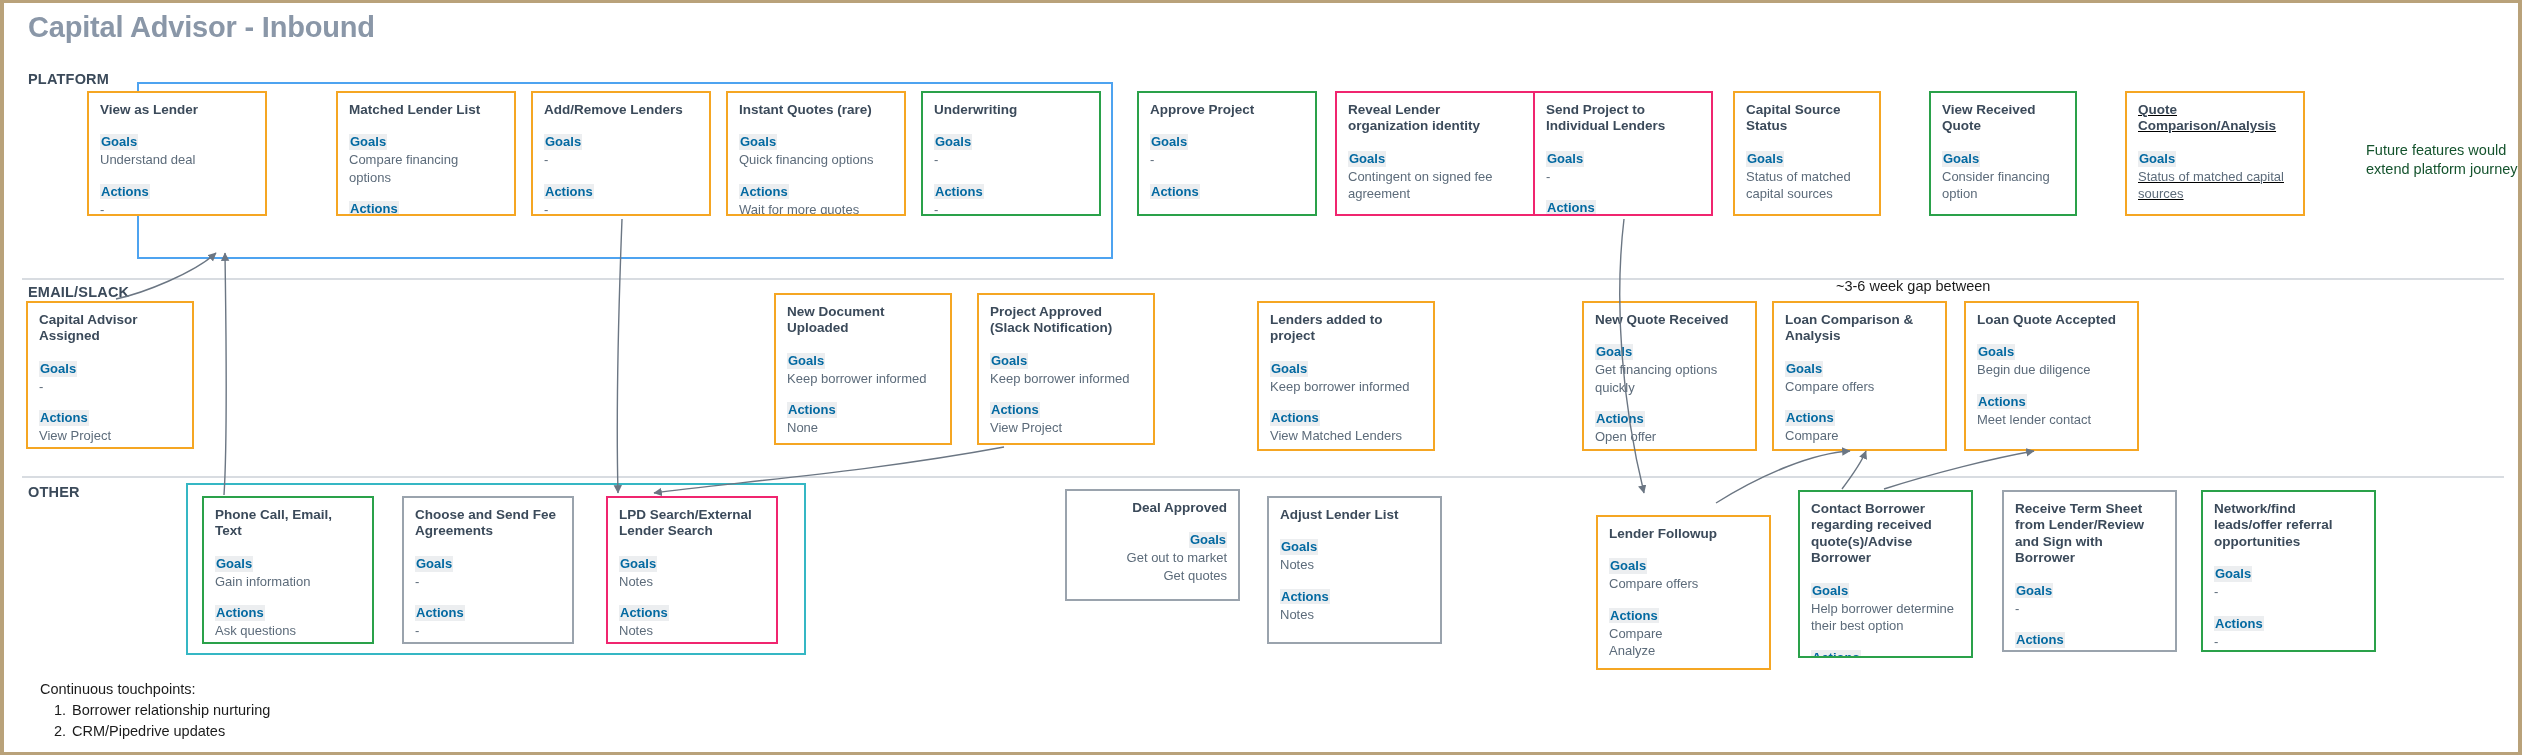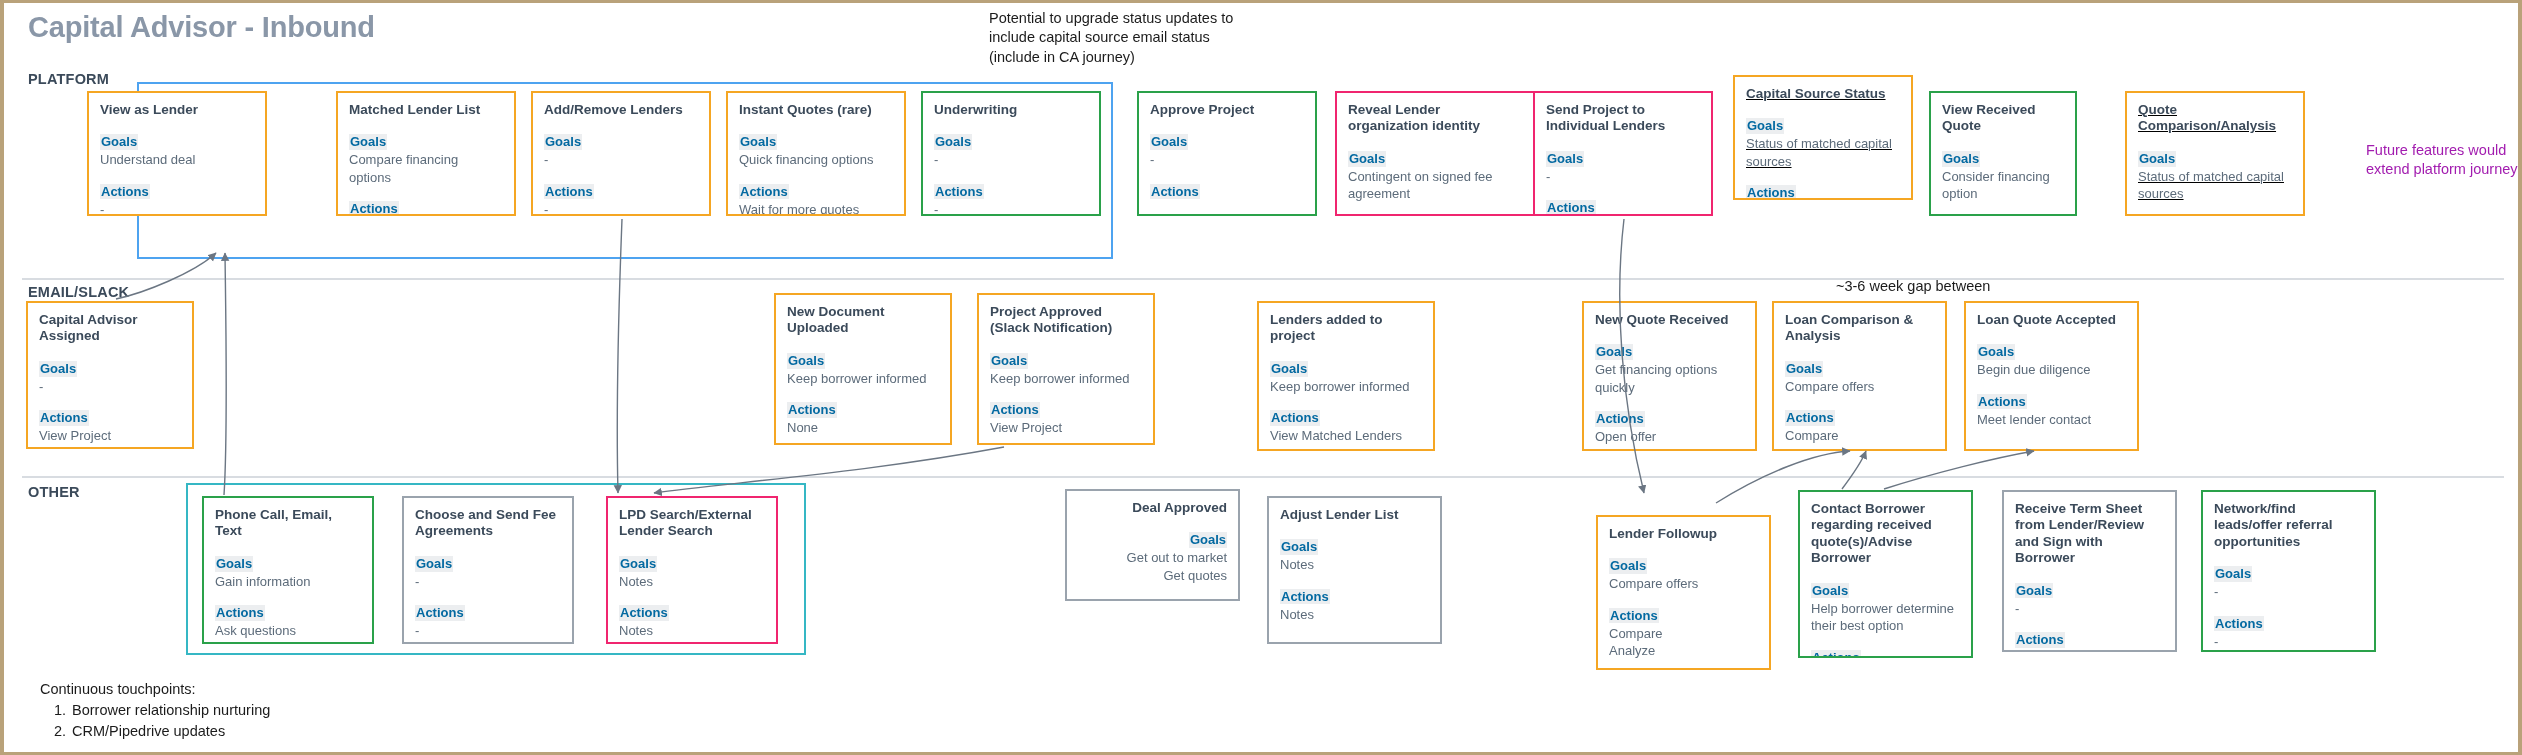--- a/index.html
+++ b/index.html
@@ -101,21 +101,21 @@
 
   
   .note {
     position: absolute;
     font-size: 14.5px;
     color: #1b1b1b;
     line-height: 1.34;
     white-space: pre-line;
   }
   .note.right-note {
-    color: #a21caf;
+    color: #14532d;
     text-align: left;
   }
 
   .touchpoints {
     position: absolute;
     font-size: 14.5px;
     color: #1b1b1b;
     line-height: 1.45;
   }
   .touchpoints ol {
@@ -143,23 +143,20 @@
   <div class="lane-label" style="left:24px; top:68px;">PLATFORM</div>
   <div class="lane-label" style="left:24px; top:281px;">EMAIL/SLACK</div>
   <div class="lane-label" style="left:24px; top:481px;">OTHER</div>
 
   <div class="lane-divider" style="top:275px;"></div>
   <div class="lane-divider" style="top:473px;"></div>
 
   <div class="group-box blue" style="left:133px; top:79px; width:976px; height:177px;"></div>
   <div class="group-box teal" style="left:182px; top:480px; width:620px; height:172px;"></div>
 
-  <div class="note" style="left:985px; top:6px;">Potential to upgrade status updates to
-include capital source email status
-(include in CA journey)</div>
   <div class="note" style="left:1832px; top:274px;">~3-6 week gap between</div>
   <div class="note right-note" style="left:2362px; top:138px;">Future features would
 extend platform journey</div>
 
   <div class="touchpoints" style="left:36px; top:676px;">
     <div>Continuous touchpoints:</div>
     <ol>
       <li>Borrower relationship nurturing</li>
       <li>CRM/Pipedrive updates</li>
     </ol>
@@ -202,21 +199,21 @@
         <div class="sec-block"><div class="sec-head">Goals</div><div class="sec-body">Contingent on signed fee agreement</div></div>
         <div class="sec-block">
           <div class="sec-body"></div>
         </div>
       </div>
       <div class="card pink" style="left: 1529px; top: 88px; width: 180px; height: 125px;">
         <div class="card-title">Send Project to Individual Lenders</div>
         <div class="sec-block"><div class="sec-head">Goals</div><div class="sec-body">-</div></div>
         <div class="sec-block"><div class="sec-head">Actions</div><div class="sec-body"></div></div>
       </div>
-      <div class="card orange" style="left: 1729px; top: 72px; width: 180px; height: 125px; text-decoration: underline;">
+      <div class="card orange" style="left: 1729px; top: 88px; width: 148px; height: 125px;">
         <div class="card-title">Capital Source Status</div>
         <div class="sec-block"><div class="sec-head">Goals</div><div class="sec-body">Status of matched capital sources</div></div>
         <div class="sec-block"><div class="sec-head">Actions</div></div>
       </div>
       <div class="card green" style="left: 1925px; top: 88px; width: 148px; height: 125px;">
         <div class="card-title">View Received Quote</div>
         <div class="sec-block"><div class="sec-head">Goals</div><div class="sec-body">Consider financing option</div></div>
         <div class="sec-block"><div class="sec-head">Actions</div><div class="sec-body">Wait for more quotes
 Accept</div></div>
       </div>

